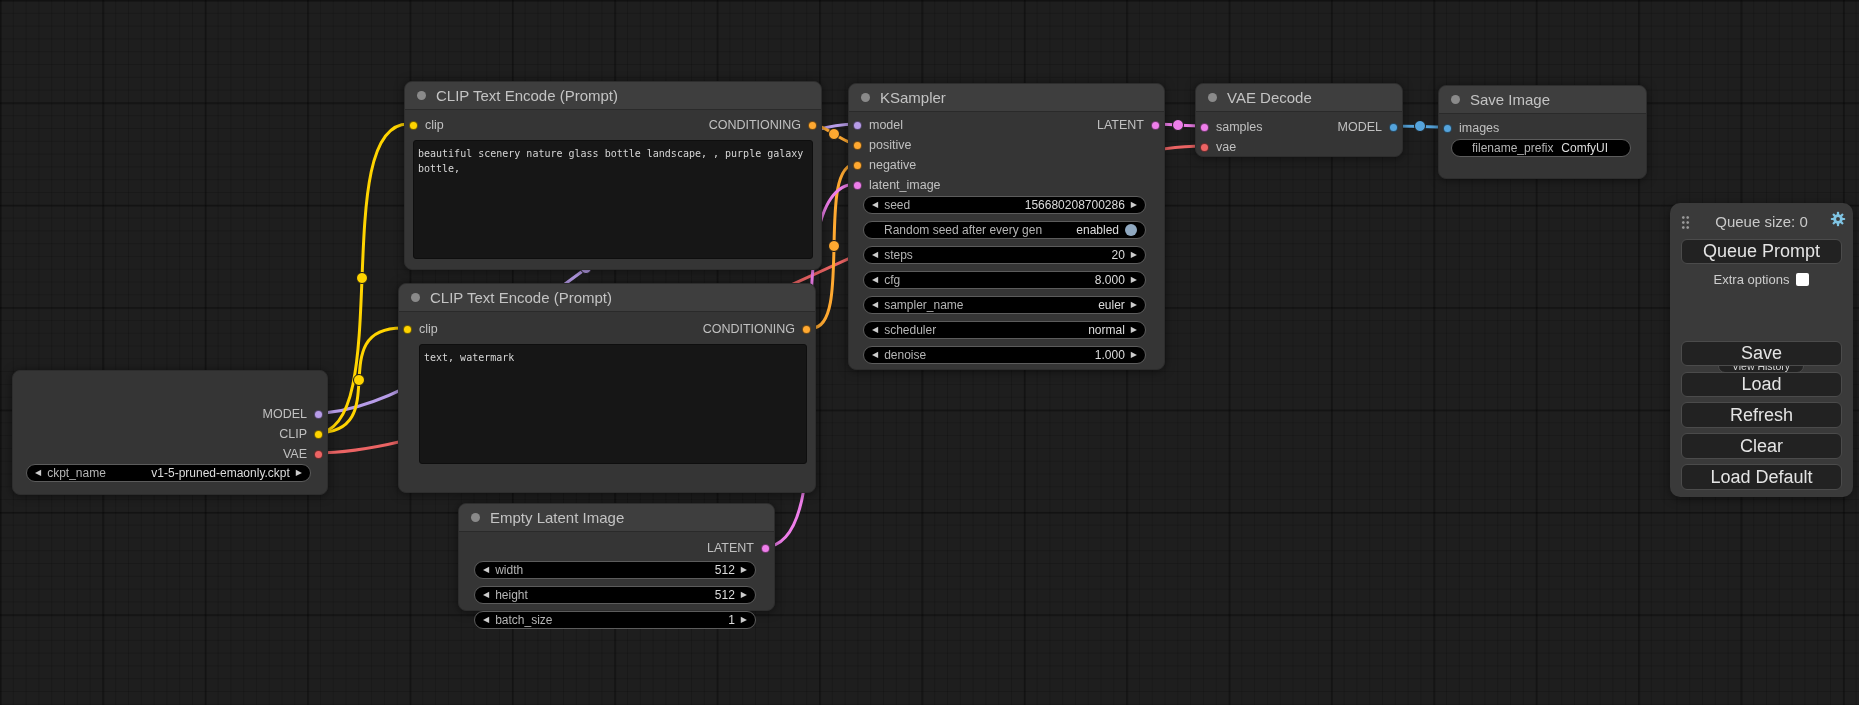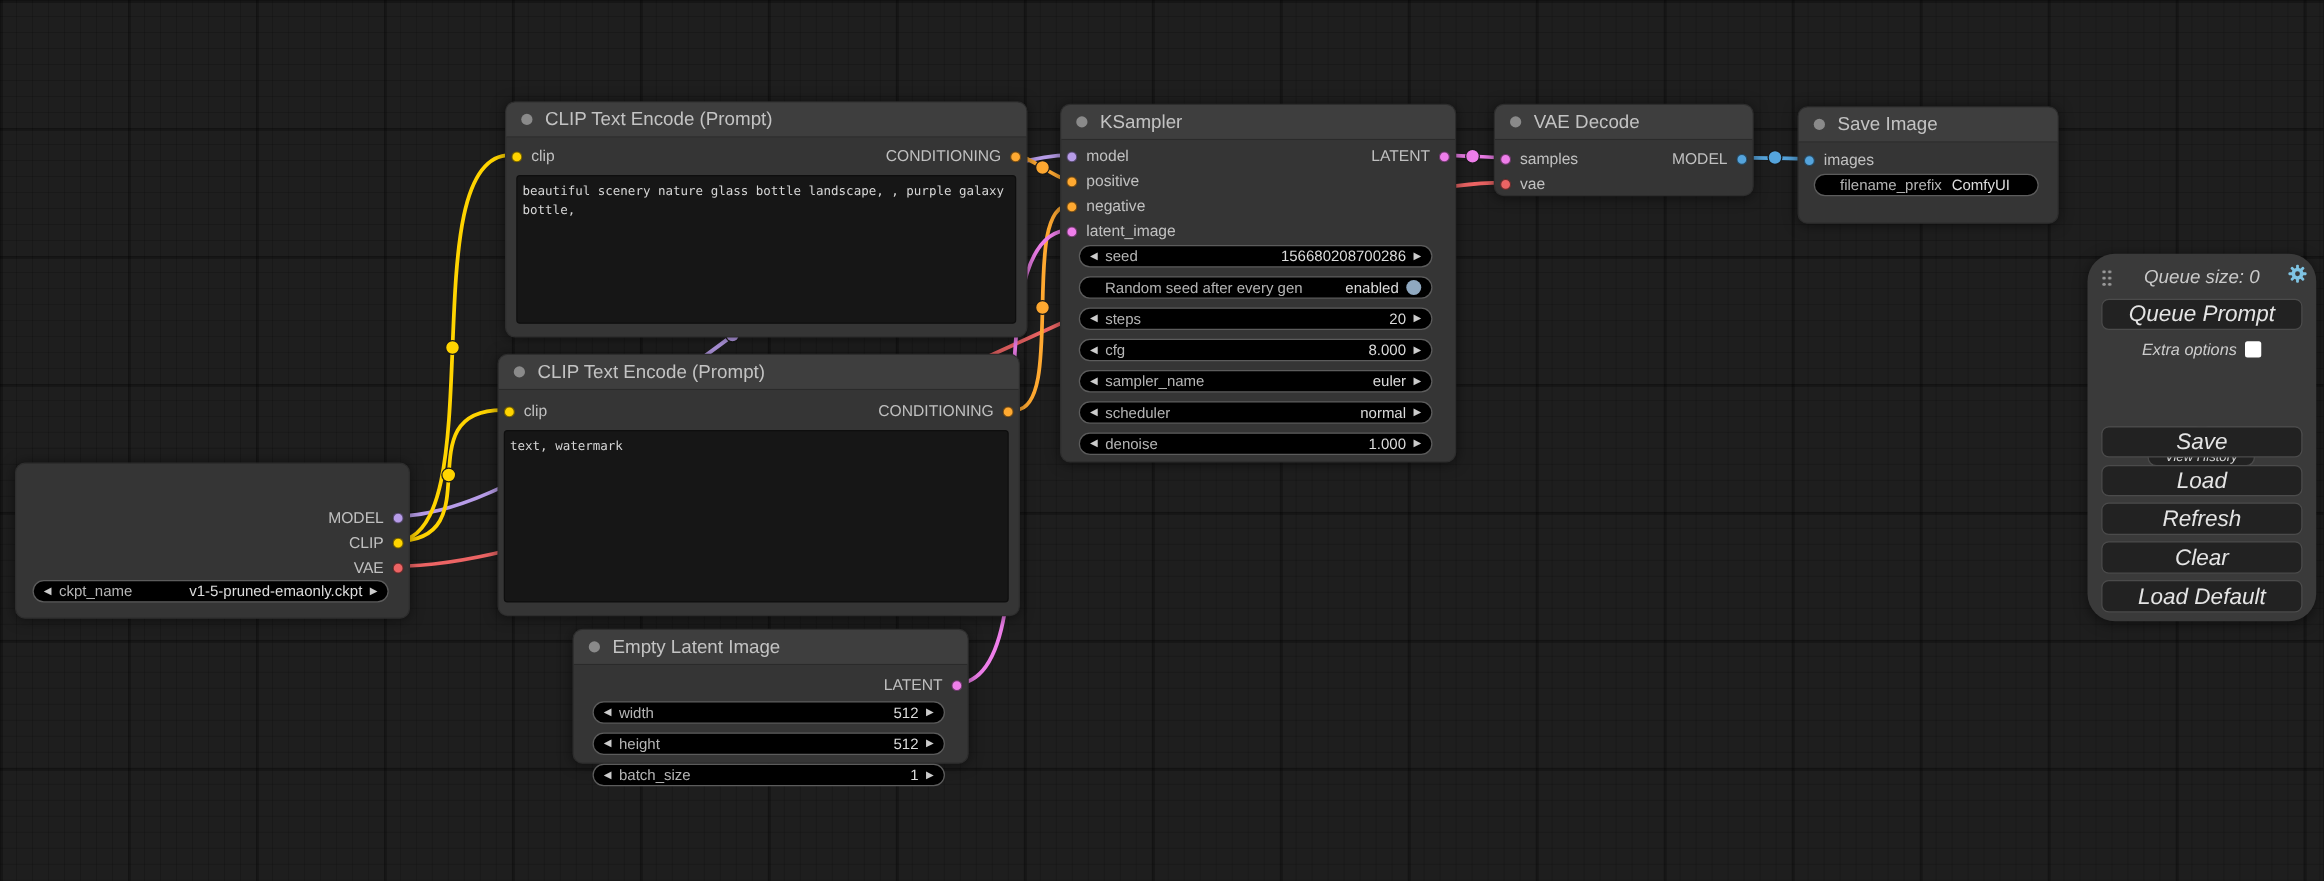--- a/index.html
+++ b/index.html
@@ -38,23 +38,22 @@
   }
   .widget{
     position:absolute;height:18px;background:#000000;border:1px solid #5c5c5c;border-radius:10px;
     display:flex;align-items:center;gap:6px;padding:0 8px;box-sizing:border-box;
     font-size:12px;color:#b5b5b5;white-space:nowrap;
   }
   .arrow{font-size:8px;color:#cccccc;line-height:1;flex:0 0 auto;}
   .wvalue{flex:1;text-align:right;color:#dcdcdc;}
   .toggle{width:12px;height:12px;border-radius:50%;flex:0 0 auto;background:var(--toggle);}
   .panel{
-    position:absolute;z-index:2;background:#3a3a3a;border-radius:22px;
+    position:absolute;z-index:2;background:#3a3a3a;border-radius:10px;
     box-shadow:0 2px 10px rgba(0,0,0,.5);
-    font-style:italic;
   }
   .ptitle{position:absolute;top:10px;left:0;width:100%;text-align:center;
     color:#c9c9c9;font-size:15px;}
   .handle{position:absolute;left:11px;top:12px;width:9px;height:14px;
     background-image:radial-gradient(circle,#999 1.1px,transparent 1.5px);
     background-size:4.5px 5px;}
   .gear{position:absolute;right:7px;top:8px;width:16px;height:16px;}
   .btn{
     position:absolute;background:#222;border:1px solid #4b4b4b;border-radius:6px;
     display:flex;align-items:center;justify-content:center;
@@ -134,21 +133,21 @@
       <span>CLIP Text Encode (Prompt)</span>
     </div>
     <div class="port in" style="top:38px">
       <span class="pdot" style="background:var(--clip)"></span>
       <span>clip</span>
     </div>
     <div class="port out" style="top:38px">
       <span>CONDITIONING</span>
       <span class="pdot" style="background:var(--conditioning)"></span>
     </div>
-    <div class="ta" style="left:4px;right:8px;top:60px;height:138px">text, watermark</div>
+    <div class="ta" style="left:20px;right:8px;top:60px;height:120px">text, watermark</div>
   </div>
 
   <div class="node" style="left:458px;top:503px;width:317px;height:108px">
     <div class="ntitle">
       <span class="cdot"></span>
       <span>Empty Latent Image</span>
     </div>
     <div class="port out" style="top:37px">
       <span>LATENT</span>
       <span class="pdot" style="background:var(--latent)"></span>

